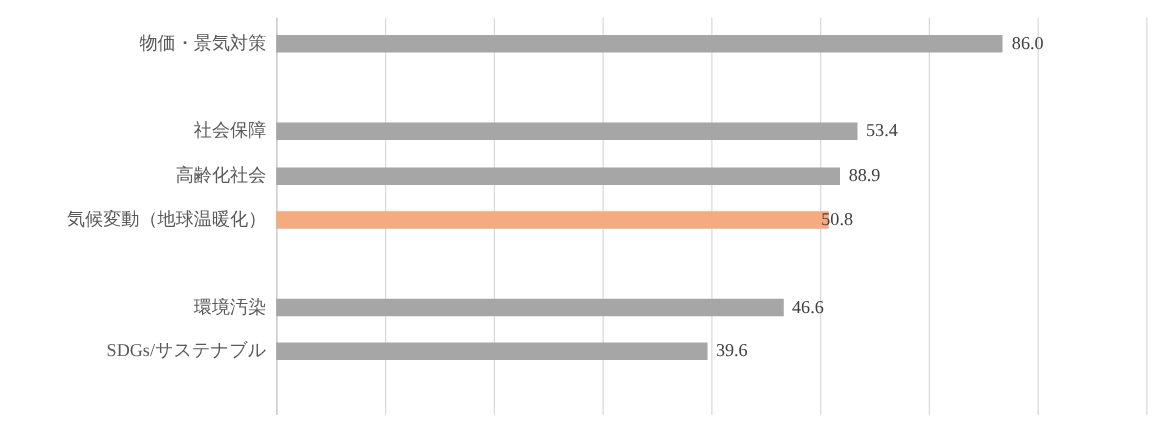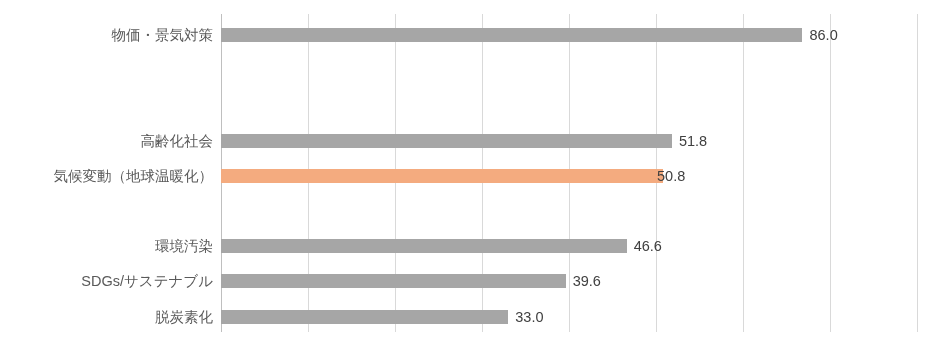--- a/index.html
+++ b/index.html
@@ -49,20 +49,21 @@
     width: 940px;
     height: 350px;
   }
 
   .row {
     position: absolute;
     left: 0;
     width: 940px;
     height: 14px;
     display: block;
+    font-family: Liberation Serif, serif;
   }
 
   .cat-label {
     position: absolute;
     right: 727px;      
     top: -4px;
     width: 240px;
     text-align: right;
     font-size: 14.5px;
     line-height: 22px;
@@ -106,40 +107,40 @@
         <div class="gridline" style="left: 696.4px;"></div>
       </div>
   </div>
 
   <div class="rows" id="rows">
       <div class="row" style="top: 28px;">
         <div class="cat-label">物価・景気対策</div>
         <div class="bar gray" style="width: 581.494px;"></div>
         <div class="val-label" style="left: 809.494px;">86.0</div>
       </div>
+      <div class="row" style="top: 98.4px;">
+        <div class="cat-label">社会保障</div>
+        <div class="bar gray" style="width: 464.847px;"></div>
+        <div class="val-label" style="left: 692.847px;">53.4</div>
+      </div>
       <div class="row" style="top: 133.6px;">
         <div class="cat-label">高齢化社会</div>
         <div class="bar gray" style="width: 450.919px;"></div>
-        <div class="val-label" style="left: 678.919px;">51.8</div>
+        <div class="val-label" style="left: 678.919px;">88.9</div>
       </div>
       <div class="row" style="top: 168.8px;">
         <div class="cat-label">気候変動（地球温暖化）</div>
         <div class="bar orange" style="width: 442.214px;"></div>
         <div class="val-label" style="left: 657px; text-align: right;">50.8</div>
       </div>
       <div class="row" style="top: 239.2px;">
         <div class="cat-label">環境汚染</div>
         <div class="bar gray" style="width: 405.653px;"></div>
         <div class="val-label" style="left: 633.653px;">46.6</div>
       </div>
       <div class="row" style="top: 274.4px; padding-left: 32px;">
         <div class="cat-label">SDGs/サステナブル</div>
         <div class="bar gray" style="width: 344.718px;"></div>
         <div class="val-label" style="left: 572.718px;">39.6</div>
       </div>
-      <div class="row" style="top: 309.6px;">
-        <div class="cat-label">脱炭素化</div>
-        <div class="bar gray" style="width: 287.265px;"></div>
-        <div class="val-label" style="left: 515.265px;">33.0</div>
-      </div>
     </div>
 
 </div>
 
 </body></html>

